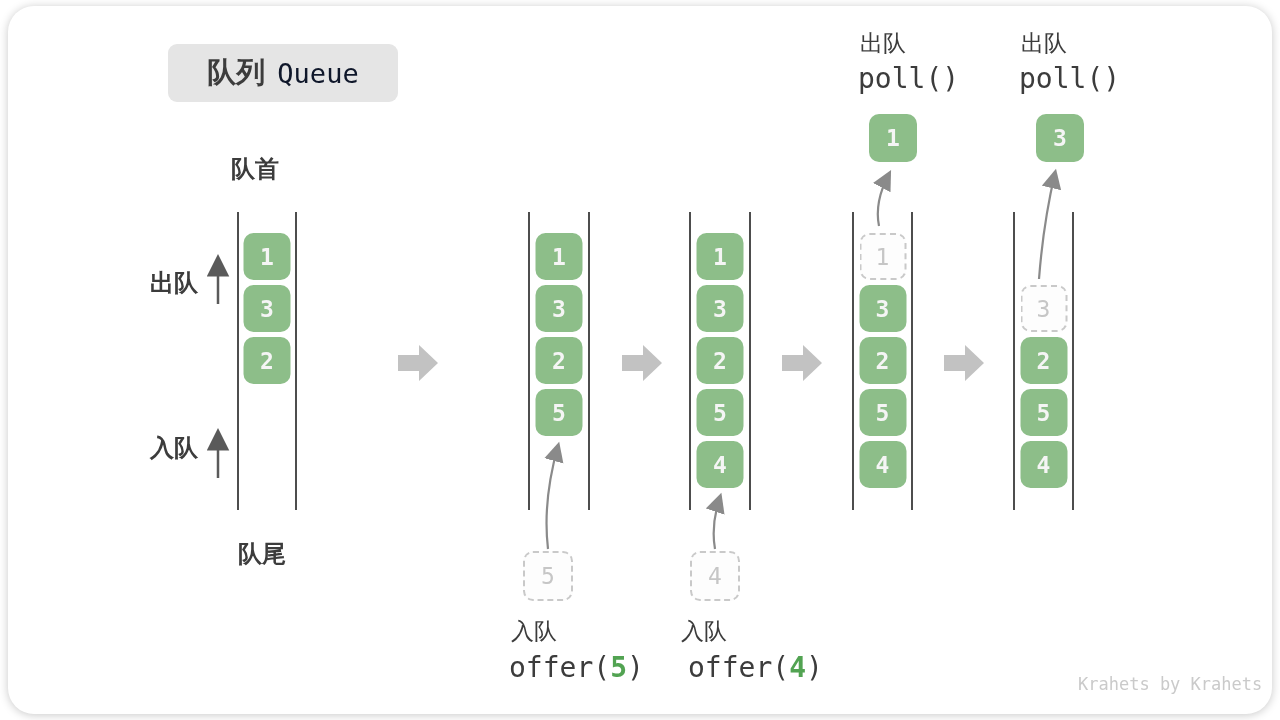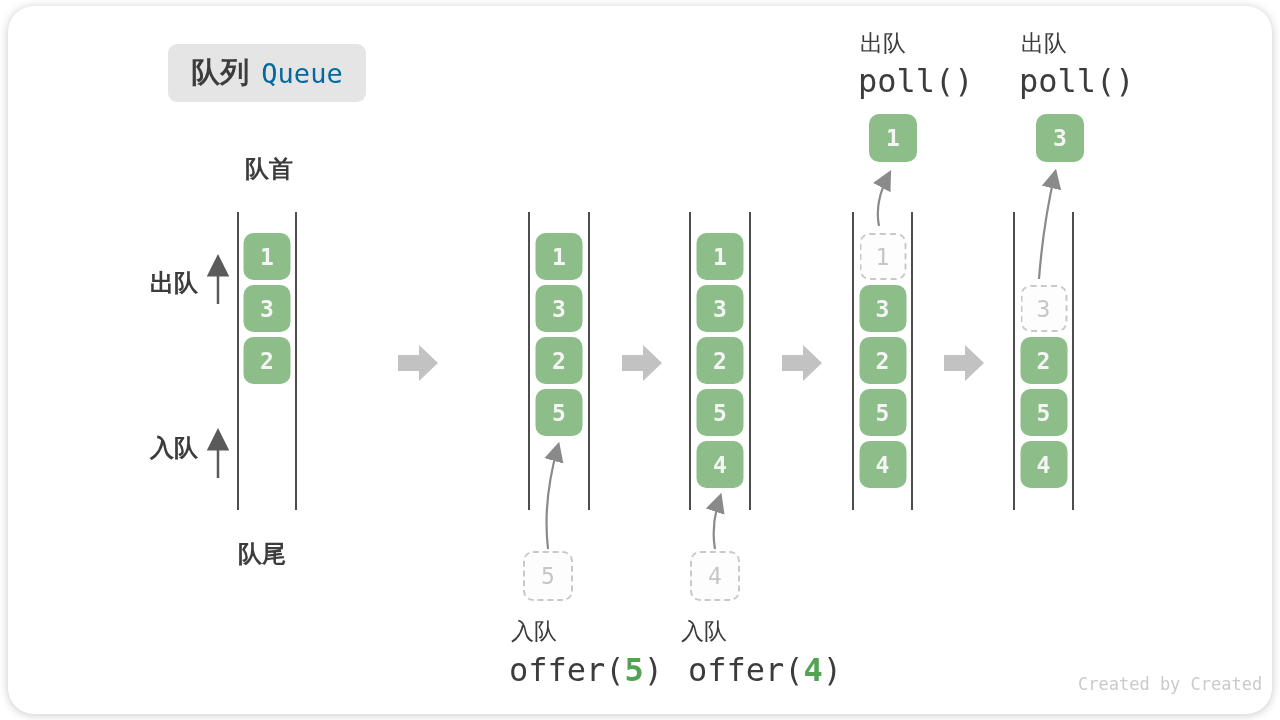--- a/index.html
+++ b/index.html
@@ -7,26 +7,26 @@
     position:relative;width:1280px;height:720px;overflow:hidden;
     font-family:"Liberation Sans",sans-serif;color:#3c3c3c;background:#fff;
   }
   .card{
     position:absolute;left:8px;top:6px;right:8px;bottom:6px;
     background:#fff;border-radius:26px;
     box-shadow:0 1px 10px rgba(0,0,0,0.22);
   }
   .overlay{position:absolute;left:0;top:0;width:1280px;height:720px;pointer-events:none;}
   .title-box{
-    position:absolute;left:168px;top:44px;width:198px;height:58px;
+    position:absolute;left:168px;top:44px;width:230px;height:58px;
     background:#e5e5e5;border-radius:9px;
     display:flex;align-items:center;justify-content:center;gap:12px;
   }
   .title-zh{font-size:29px;font-weight:bold;color:#3c3c3c;}
-  .title-en{font-family:"DejaVu Sans Mono",monospace;font-size:27px;color:#0369a1;}
+  .title-en{font-family:"DejaVu Sans Mono",monospace;font-size:27px;color:#0f172a;}
   .side-label{position:absolute;font-size:24px;font-weight:bold;color:#3c3c3c;}
   .col{position:absolute;top:212px;height:298px;}
   .wall{position:absolute;top:0;width:2px;height:298px;background:#4d4d4d;}
   .wall.left{left:0;}
   .wall.right{right:0;}
   .qbox{
     position:absolute;left:50%;transform:translateX(-50%);
     width:47px;height:47px;border-radius:10px;background:#8DBE89;
     display:flex;align-items:center;justify-content:center;
     font-family:"DejaVu Sans Mono",monospace;font-size:23px;font-weight:bold;color:#f5f5f5;
@@ -40,21 +40,21 @@
     position:absolute;width:46px;height:46px;border:2px dashed #c9c9c9;border-radius:10px;
     background:#fdfdfd;display:flex;align-items:center;justify-content:center;
     font-family:"DejaVu Sans Mono",monospace;font-size:23px;color:#c6c6c6;
   }
   .out-box{
     position:absolute;width:48px;height:48px;border-radius:10px;background:#8DBE89;
     display:flex;align-items:center;justify-content:center;
     font-family:"DejaVu Sans Mono",monospace;font-size:23px;font-weight:bold;color:#f5f5f5;
   }
   .op-zh{position:absolute;font-size:23px;font-weight:500;color:#3c3c3c;}
-  .op-code{position:absolute;font-family:"DejaVu Sans Mono",monospace;font-size:32px;color:#3c3c3c;white-space:nowrap;}
+  .op-code{position:absolute;font-family:"DejaVu Sans Mono",monospace;font-size:28px;color:#3c3c3c;white-space:nowrap;}
   .op-arg{color:#52A352;font-weight:bold;}
   .watermark{
     position:absolute;left:1078px;top:674px;
     font-family:"DejaVu Sans Mono",monospace;font-size:17px;color:#cacaca;
   }
 </style>
 </head>
 <body>
 
 <div class="canvas">
@@ -82,21 +82,21 @@
     <path d="M715,549 C712,532 715,512 720,497" stroke="#8a8a8a" stroke-width="2.2" fill="none" marker-end="url(#ah-gray)"></path>
     <path d="M879,226 C875,206 881,189 889,174" stroke="#8a8a8a" stroke-width="2.2" fill="none" marker-end="url(#ah-gray)"></path>
     <path d="M1039,279 C1042,240 1048,203 1055,173" stroke="#8a8a8a" stroke-width="2.2" fill="none" marker-end="url(#ah-gray)"></path>
   </svg>
 
   <div class="title-box">
     <span class="title-zh">队列</span>
     <span class="title-en">Queue</span>
   </div>
 
-  <div class="side-label" style="left:231px;top:153px;width:62px;text-align:right;">队首</div>
+  <div class="side-label" style="left:231px;top:153px;width:62px;text-align:left;">队首</div>
   <div class="side-label" style="left:238px;top:538px;width:62px;text-align:left;">队尾</div>
   <div class="side-label" style="left:150px;top:267px;">出队</div>
   <div class="side-label" style="left:150px;top:432px;">入队</div>
 
   <div class="col" style="left:237px;width:60px;">
     <div class="wall left"></div>
     <div class="wall right"></div>
     <div class="qbox slot0">1</div>
     <div class="qbox slot1">3</div>
     <div class="qbox slot2">2</div>
@@ -145,14 +145,14 @@
     <div class="wall right"></div>
     <div class="qbox removed slot1">3</div>
     <div class="qbox slot2">2</div>
     <div class="qbox slot3">5</div>
     <div class="qbox slot4">4</div>
   </div>
   <div class="op-zh" style="left:1021px;top:28px;">出队</div>
   <div class="op-code" style="left:1019px;top:62px;">poll()</div>
   <div class="out-box" style="left:1036px;top:114px;">3</div>
 
-  <div class="watermark">Created by Created</div>
+  <div class="watermark">Krahets by Krahets</div>
 </div>
 
 </body></html>

